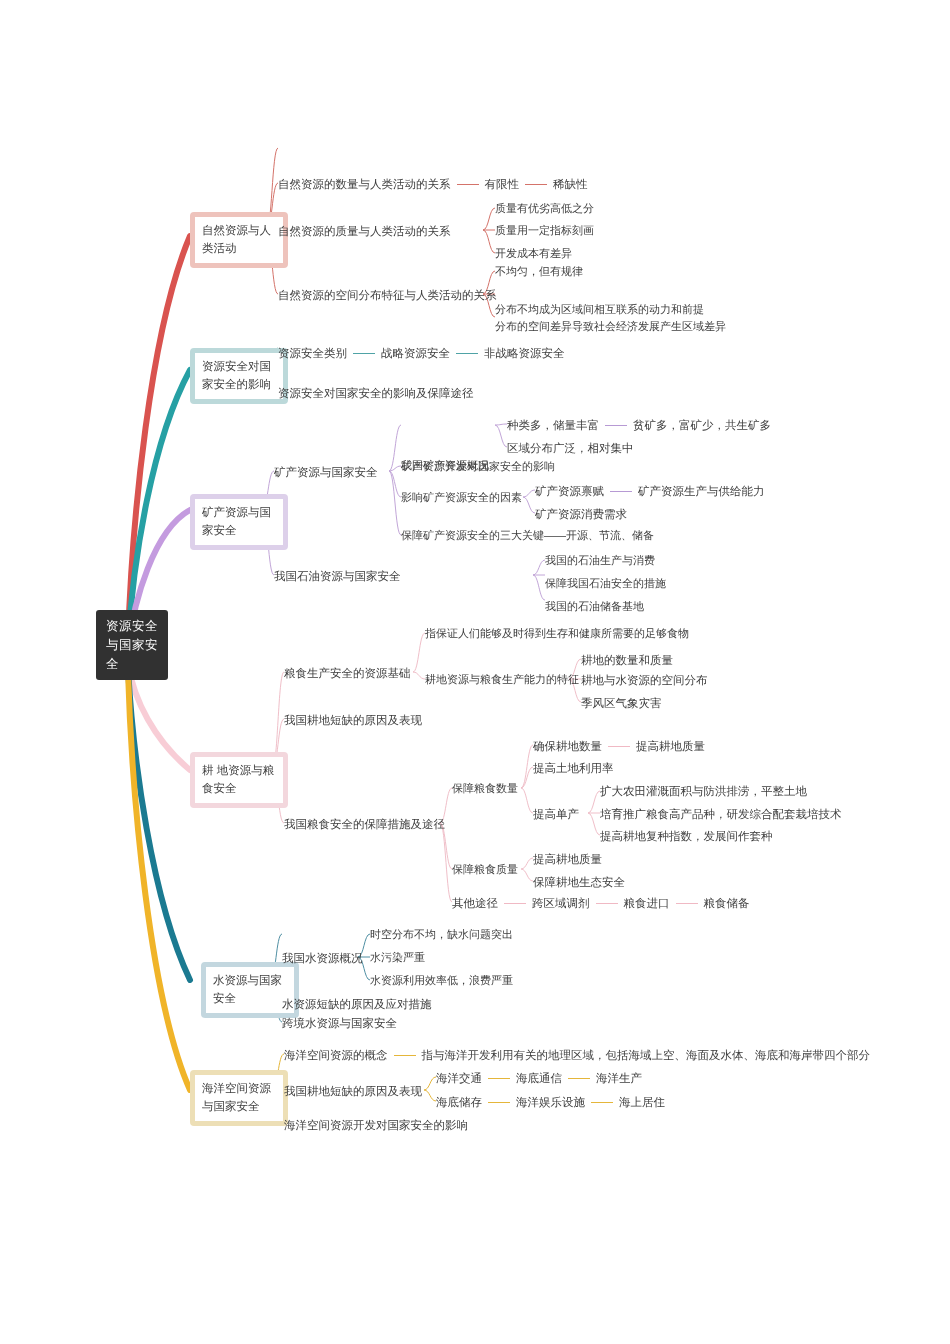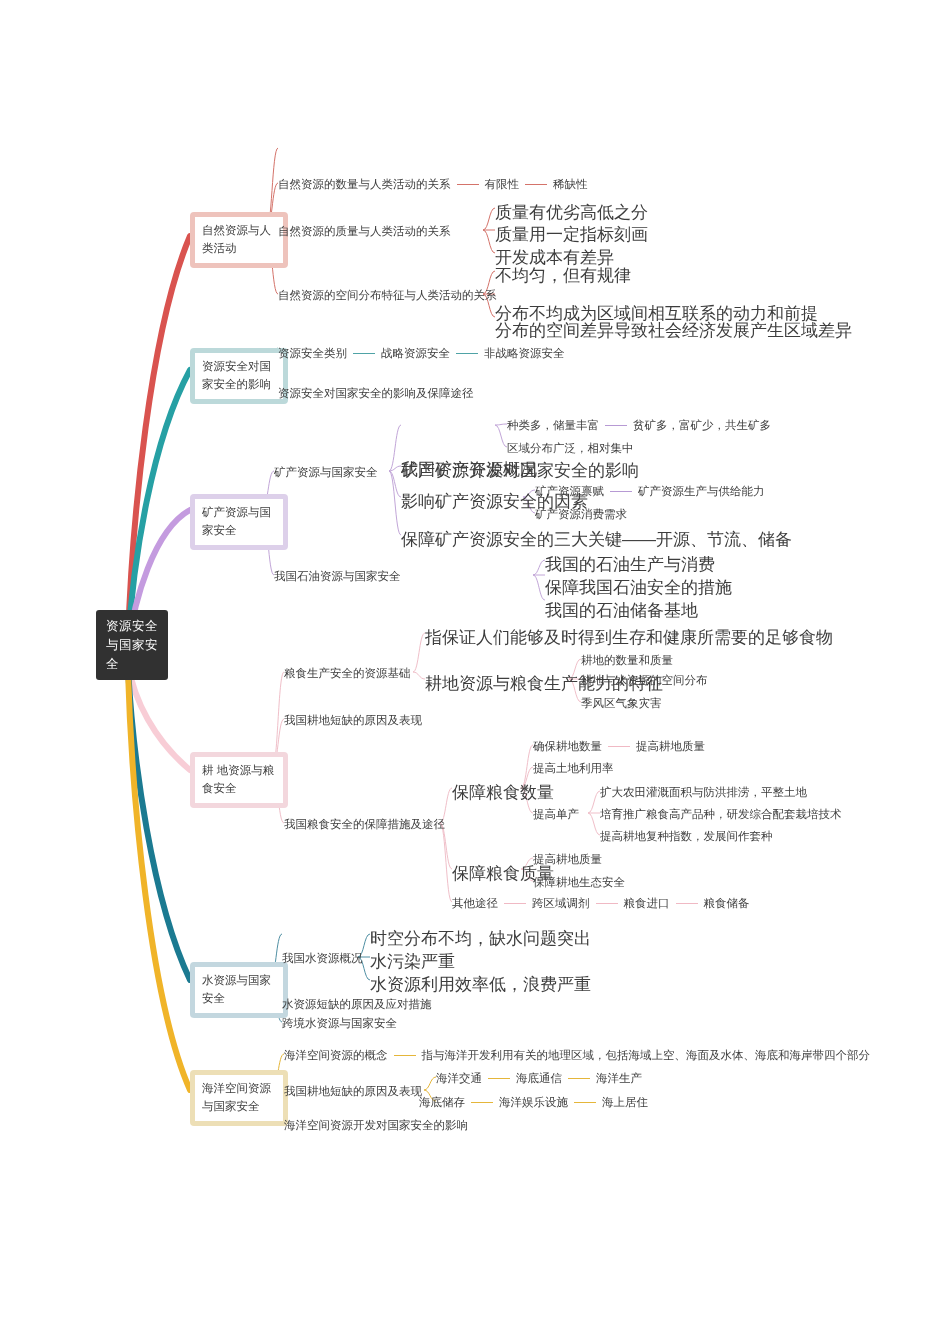--- a/index.html
+++ b/index.html
@@ -21,26 +21,26 @@
   
   .lv1{
     background:#ffffff;border:5px solid #fca5a5;border-radius:4px;
     padding:5px 7px;font-size:11.5px;white-space:normal;width:74px;
     line-height:1.55;color:#3d3d3d;
   }
   .lv1.c-red{border-color:#eec3bc;}
   .lv1.c-teal{border-color:#bcd9da;}
   .lv1.c-purple{border-color:#ddd0ea;}
   .lv1.c-pink{border-color:#f3d7dd;}
-  .lv1.c-blue{border-color:#c3d7df;}
+  .lv1.c-blue{border-color:#c3d7df;margin-left:11px;}
   .lv1.c-gold{border-color:#eddfb6;}
 
   
   .lv2{font-size:11.5px;}
-  .lv3{font-size:17px;}
+  .lv3{font-size:11px;}
   .lv4{font-size:11.5px;}
   .wrapnode{white-space:normal;width:455px;line-height:1.6;}
   .dash{display:inline-block;width:22px;border-top:1px solid currentColor;
         vertical-align:middle;margin:0 6px;}
   .chain{font-size:11.5px;}
   .chain .seg{color:#3d3d3d;}
   .chain .ln-red{color:#d4736a;}
   .chain .ln-teal{color:#4fa3a6;}
   .chain .ln-purple{color:#b79ad4;}
   .chain .ln-pink{color:#f0b9c4;}
@@ -222,21 +222,21 @@
   <div class="node lv2" style="left:284px;top:712px;">我国耕地短缺的原因及表现</div>
 
   <div class="node lv2" style="left:284px;top:816px;">我国粮食安全的保障措施及途径</div>
 
   <div class="node lv3" style="left:452px;top:781px;">保障粮食数量</div>
   <div class="node chain" style="left:533px;top:738px;">
     <span class="seg">确保耕地数量</span><span class="dash ln-pink"></span><span class="seg">提高耕地质量</span>
   </div>
   <div class="node lv4" style="left:533px;top:760px;">提高土地利用率</div>
   <div class="node lv4" style="left:533px;top:806px;">提高单产</div>
-  <div class="node lv4" style="left:600px;top:784px;">扩大农田灌溉面积与防洪排涝，平整土地</div>
+  <div class="node lv4" style="left:600px;top:784px;font-family:Liberation Mono, monospace;">扩大农田灌溉面积与防洪排涝，平整土地</div>
   <div class="node lv4" style="left:600px;top:806px;">培育推广粮食高产品种，研发综合配套栽培技术</div>
   <div class="node lv4" style="left:600px;top:828px;">提高耕地复种指数，发展间作套种</div>
 
   <div class="node lv3" style="left:452px;top:862px;">保障粮食质量</div>
   <div class="node lv4" style="left:533px;top:851px;">提高耕地质量</div>
   <div class="node lv4" style="left:533px;top:874px;">保障耕地生态安全</div>
 
   <div class="node chain" style="left:452px;top:895px;">
     <span class="seg">其他途径</span><span class="dash ln-pink"></span><span class="seg">跨区域调剂</span><span class="dash ln-pink"></span><span class="seg">粮食进口</span><span class="dash ln-pink"></span><span class="seg">粮食储备</span>
   </div>
@@ -254,19 +254,19 @@
   <div class="node lv1 c-gold" style="left:190px;top:1070px;">海洋空间资源与国家安全</div>
 
   <div class="node chain" style="left:284px;top:1047px;">
     <span class="seg">海洋空间资源的概念</span><span class="dash ln-gold"></span><span class="seg">指与海洋开发利用有关的地理区域，包括海域上空、海面及水体、海底和海岸带四个部分</span>
   </div>
 
   <div class="node lv2" style="left:284px;top:1083px;">我国耕地短缺的原因及表现</div>
   <div class="node chain" style="left:436px;top:1070px;">
     <span class="seg">海洋交通</span><span class="dash ln-gold"></span><span class="seg">海底通信</span><span class="dash ln-gold"></span><span class="seg">海洋生产</span>
   </div>
-  <div class="node chain" style="left:419px;top:1094px;text-align:center;">
+  <div class="node chain" style="left:436px;top:1094px;text-align:center;">
     <span class="seg">海底储存</span><span class="dash ln-gold"></span><span class="seg">海洋娱乐设施</span><span class="dash ln-gold"></span><span class="seg">海上居住</span>
   </div>
 
   <div class="node lv2" style="left:284px;top:1117px;">海洋空间资源开发对国家安全的影响</div>
 
 </div>
 
 </body></html>

